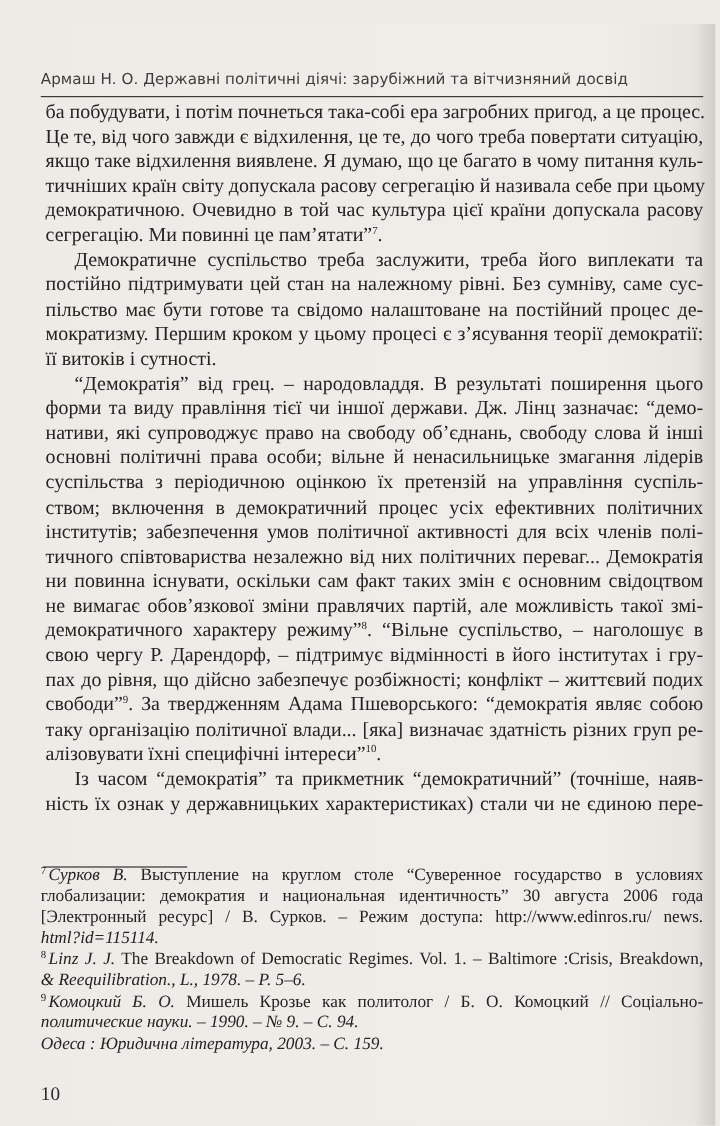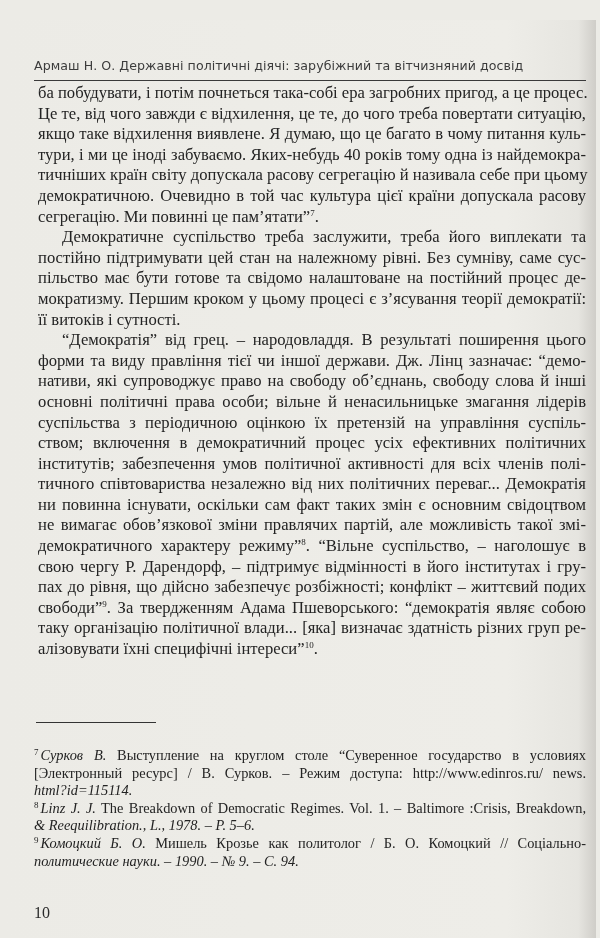--- a/index.html
+++ b/index.html
@@ -33,21 +33,21 @@
     display: block; white-space: nowrap; text-align: justify;
     text-align-last: justify; height: 20.6px;
   }
   .line.last { text-align-last: left; }
   .line.indent { padding-left: 24px; }
   .fn-rule {
     position: absolute; left: 36px; top: 702px; width: 120px; height: 0;
     border-top: 1.2px solid #333;
   }
   .footnotes {
-    position: absolute; left: 34px; top: 727px; width: 552px;
+    position: absolute; left: 34px; top: 701px; width: 552px;
     font-size: 14.4px; line-height: 17.6px;
   }
   .fn-line { display: block; white-space: nowrap; text-align: justify; text-align-last: justify; height: 17.6px; }
   .fn-line.last { text-align-last: left; font-style: italic; }
   sup { font-size: 9px; vertical-align: 6px; line-height: 0; }
   .fn-marker { font-size: 9px; vertical-align: 5px; line-height: 0; margin-right: 2px; }
   i { font-style: italic; }
   .page-number {
     position: absolute; left: 34px; top: 884px; font-size: 16px; color: #2a2a2a;
   }
@@ -57,21 +57,20 @@
 
 <div class="page">
 
   <div class="running-head">Армаш Н. О. Державні політичні діячі: зарубіжний та вітчизняний досвід</div>
   <div class="head-rule"></div>
 
   <div class="body-text">
     <span class="line">ба побудувати, і потім почнеться така-собі ера загробних пригод, а це процес.</span>
     <span class="line">Це те, від чого завжди є відхилення, це те, до чого треба повертати ситуацію,</span>
     <span class="line">якщо таке відхилення виявлене. Я думаю, що це багато в чому питання куль-</span>
-    <span class="line">тури, і ми це іноді забуваємо. Яких-небудь 40 років тому одна із найдемокра-</span>
     <span class="line">тичніших країн світу допускала расову сегрегацію й називала себе при цьому</span>
     <span class="line">демократичною. Очевидно в той час культура цієї країни допускала расову</span>
     <span class="line last"><span>сегрегацію. Ми повинні це пам’ятати”</span><sup>7</sup><span>.</span></span>
 
     <span class="line indent">Демократичне суспільство треба заслужити, треба його виплекати та</span>
     <span class="line">постійно підтримувати цей стан на належному рівні. Без сумніву, саме сус-</span>
     <span class="line">пільство має бути готове та свідомо налаштоване на постійний процес де-</span>
     <span class="line">мократизму. Першим кроком у цьому процесі є з’ясування теорії демократії:</span>
     <span class="line last">її витоків і сутності.</span>
 
@@ -85,36 +84,40 @@
     <span class="line">тичного співтовариства незалежно від них політичних переваг... Демократія</span>
     <span class="line">ни повинна існувати, оскільки сам факт таких змін є основним свідоцтвом</span>
     <span class="line">не вимагає обов’язкової зміни правлячих партій, але можливість такої змі-</span>
     <span class="line"><span>демократичного характеру режиму”</span><sup>8</sup><span>. “Вільне суспільство, – наголошує в</span></span>
     <span class="line">свою чергу Р. Дарендорф, – підтримує відмінності в його інститутах і гру-</span>
     <span class="line">пах до рівня, що дійсно забезпечує розбіжності; конфлікт – життєвий подих</span>
     <span class="line"><span>свободи”</span><sup>9</sup><span>. За твердженням Адама Пшеворського: “демократія являє собою</span></span>
     <span class="line">таку організацію політичної влади... [яка] визначає здатність різних груп ре-</span>
     <span class="line last"><span>алізовувати їхні специфічні інтереси”</span><sup>10</sup><span>.</span></span>
 
+    <span class="line indent">Із часом “демократія” та прикметник “демократичний” (точніше, наяв-</span>
+    <span class="line">ність їх ознак у державницьких характеристиках) стали чи не єдиною пере-</span>
   </div>
 
   <div class="fn-rule"></div>
 
   <div class="footnotes">
     <div>
       <span class="fn-line"><span class="fn-marker">7</span><i>Сурков В.</i> <span>Выступление на круглом столе “Суверенное государство в условиях</span></span>
+      <span class="fn-line">глобализации: демократия и национальная идентичность” 30 августа 2006 года</span>
       <span class="fn-line">[Электронный ресурс] / В. Сурков. – Режим доступа: http://www.edinros.ru/ news.</span>
       <span class="fn-line last">html?id=115114.</span>
     </div>
     <div>
       <span class="fn-line"><span class="fn-marker">8</span><i>Linz J. J.</i> <span>The Breakdown of Democratic Regimes. Vol. 1. – Baltimore :Crisis, Breakdown,</span></span>
       <span class="fn-line last">&amp; Reequilibration., L., 1978. – P. 5–6.</span>
     </div>
     <div>
       <span class="fn-line"><span class="fn-marker">9</span><i>Комоцкий Б. О.</i> <span>Мишель Крозье как политолог / Б. О. Комоцкий // Соціально-</span></span>
       <span class="fn-line last">политические науки. – 1990. – № 9. – С. 94.</span>
     </div>
     <div>
+      <span class="fn-line last">Одеса : Юридична література, 2003. – С. 159.</span>
     </div>
   </div>
 
   <div class="page-number">10</div>
 </div>
 
 </body></html>

